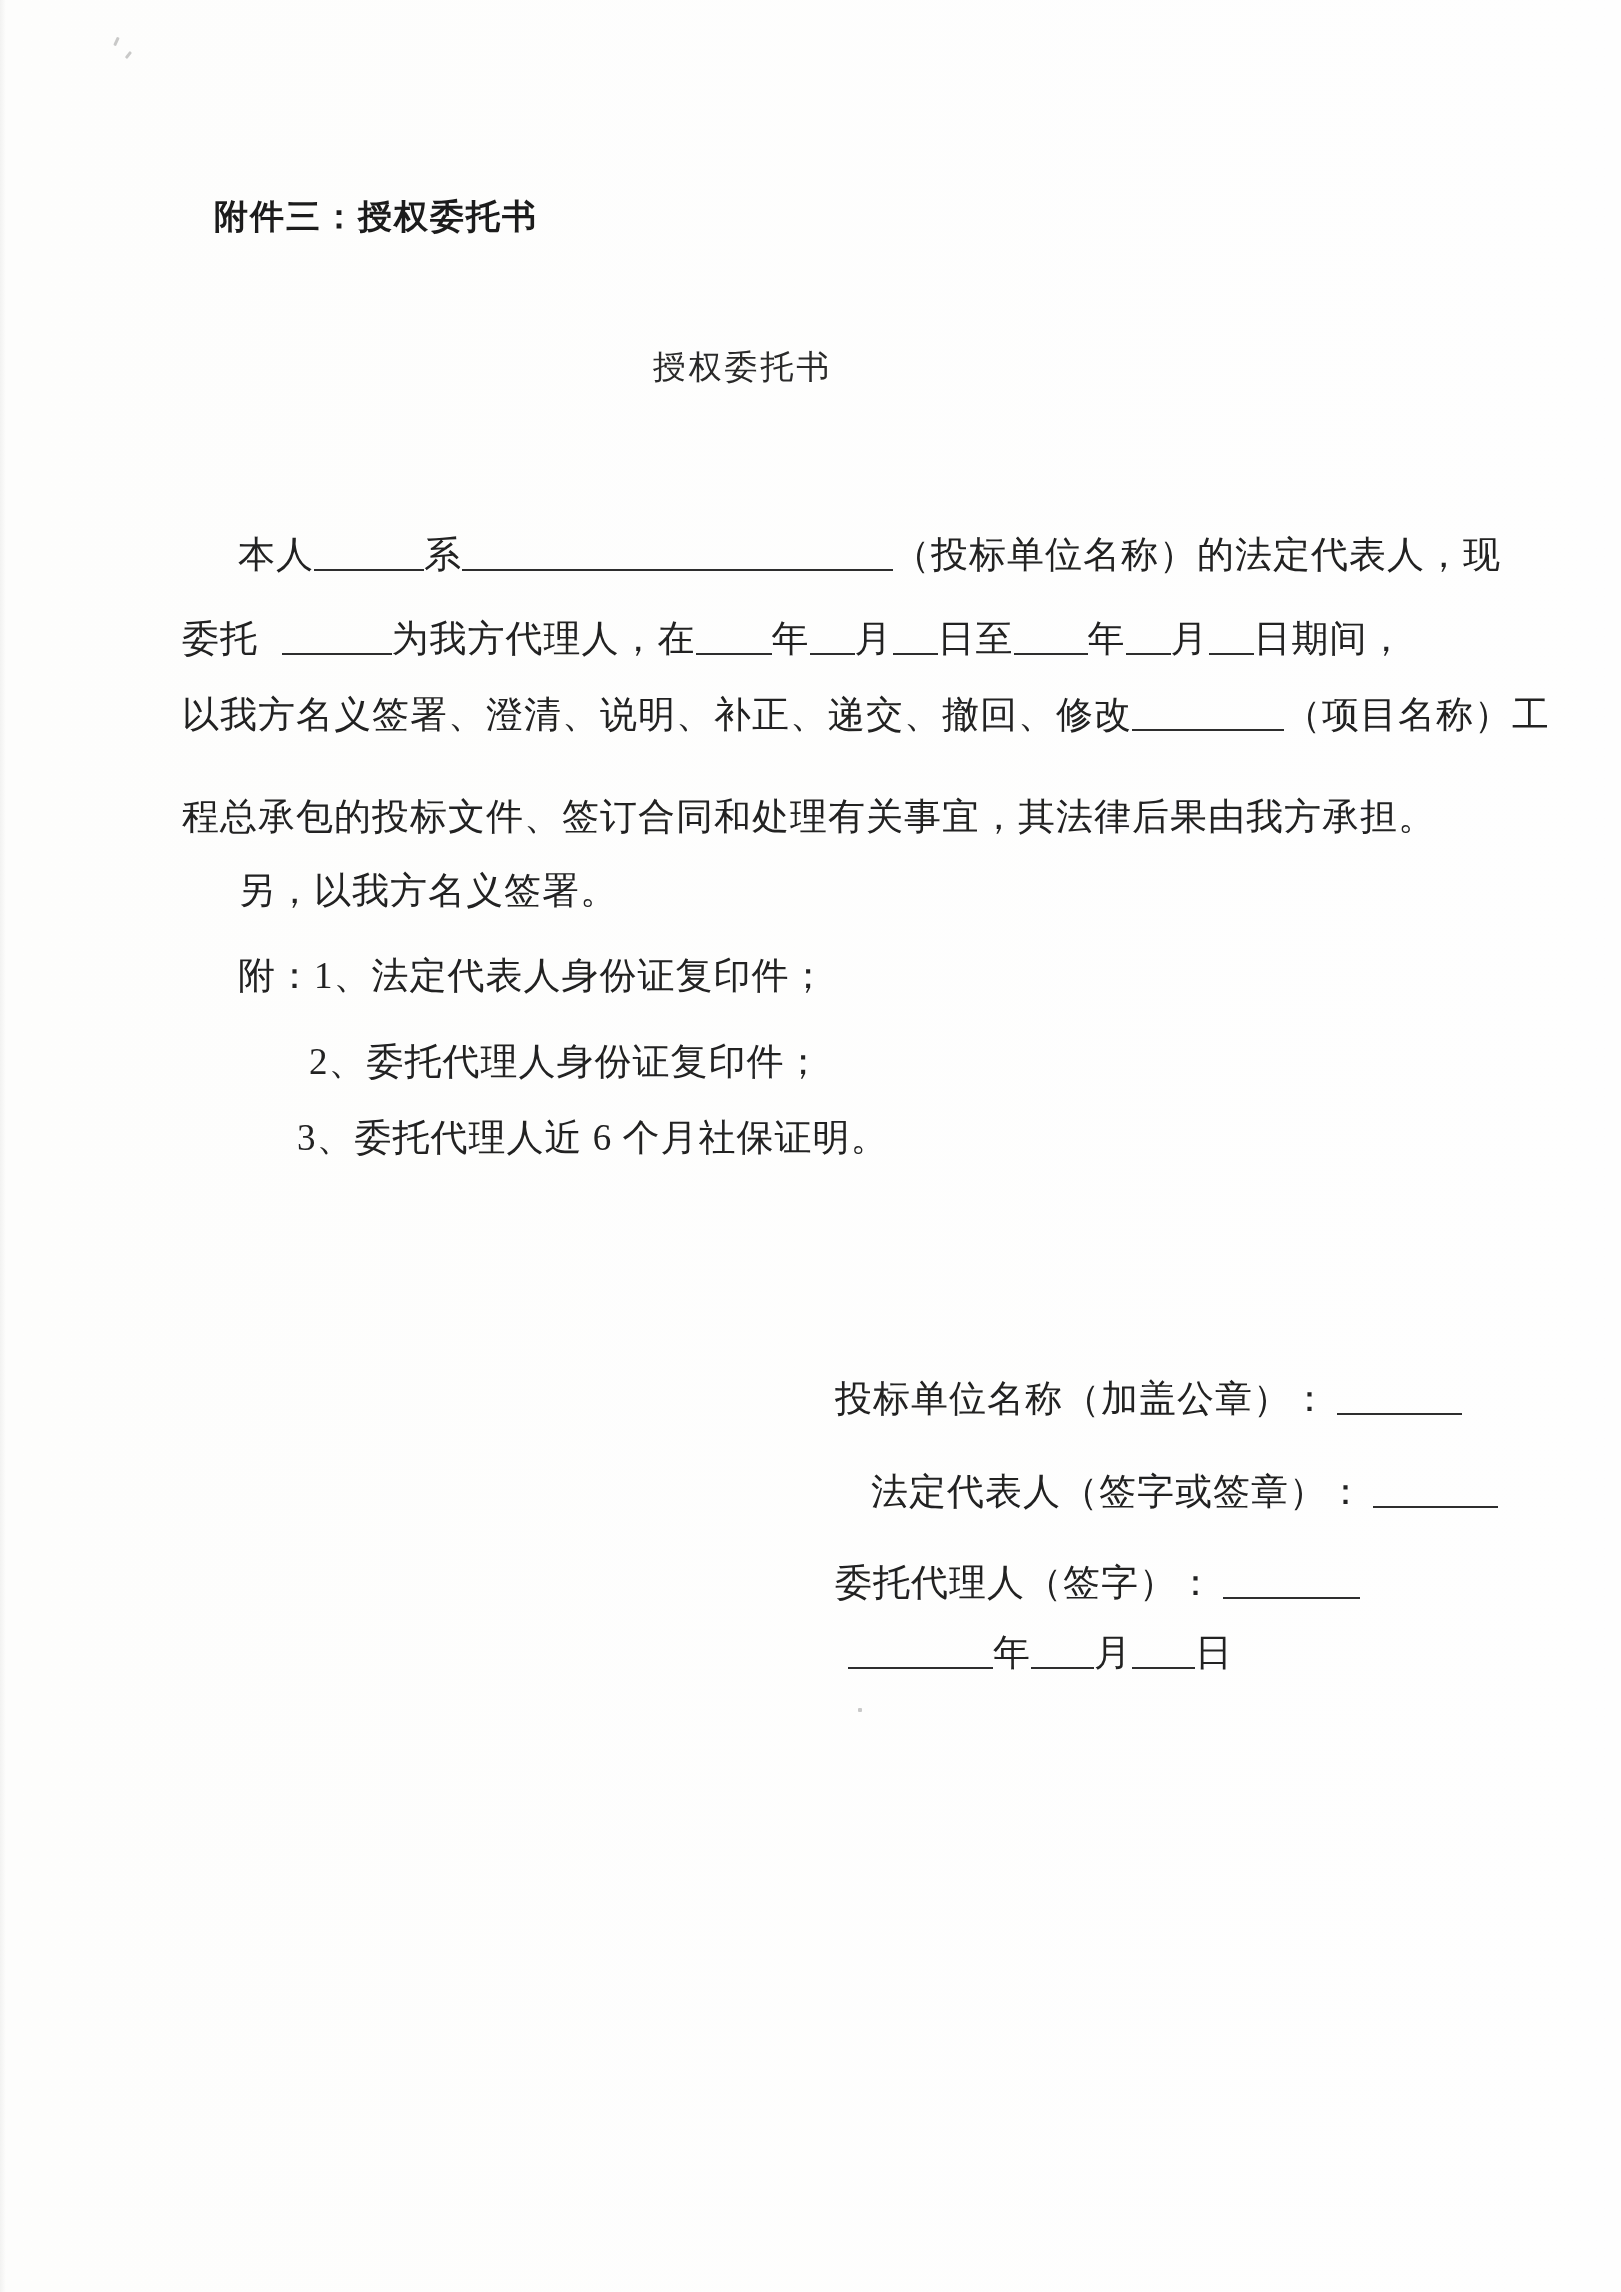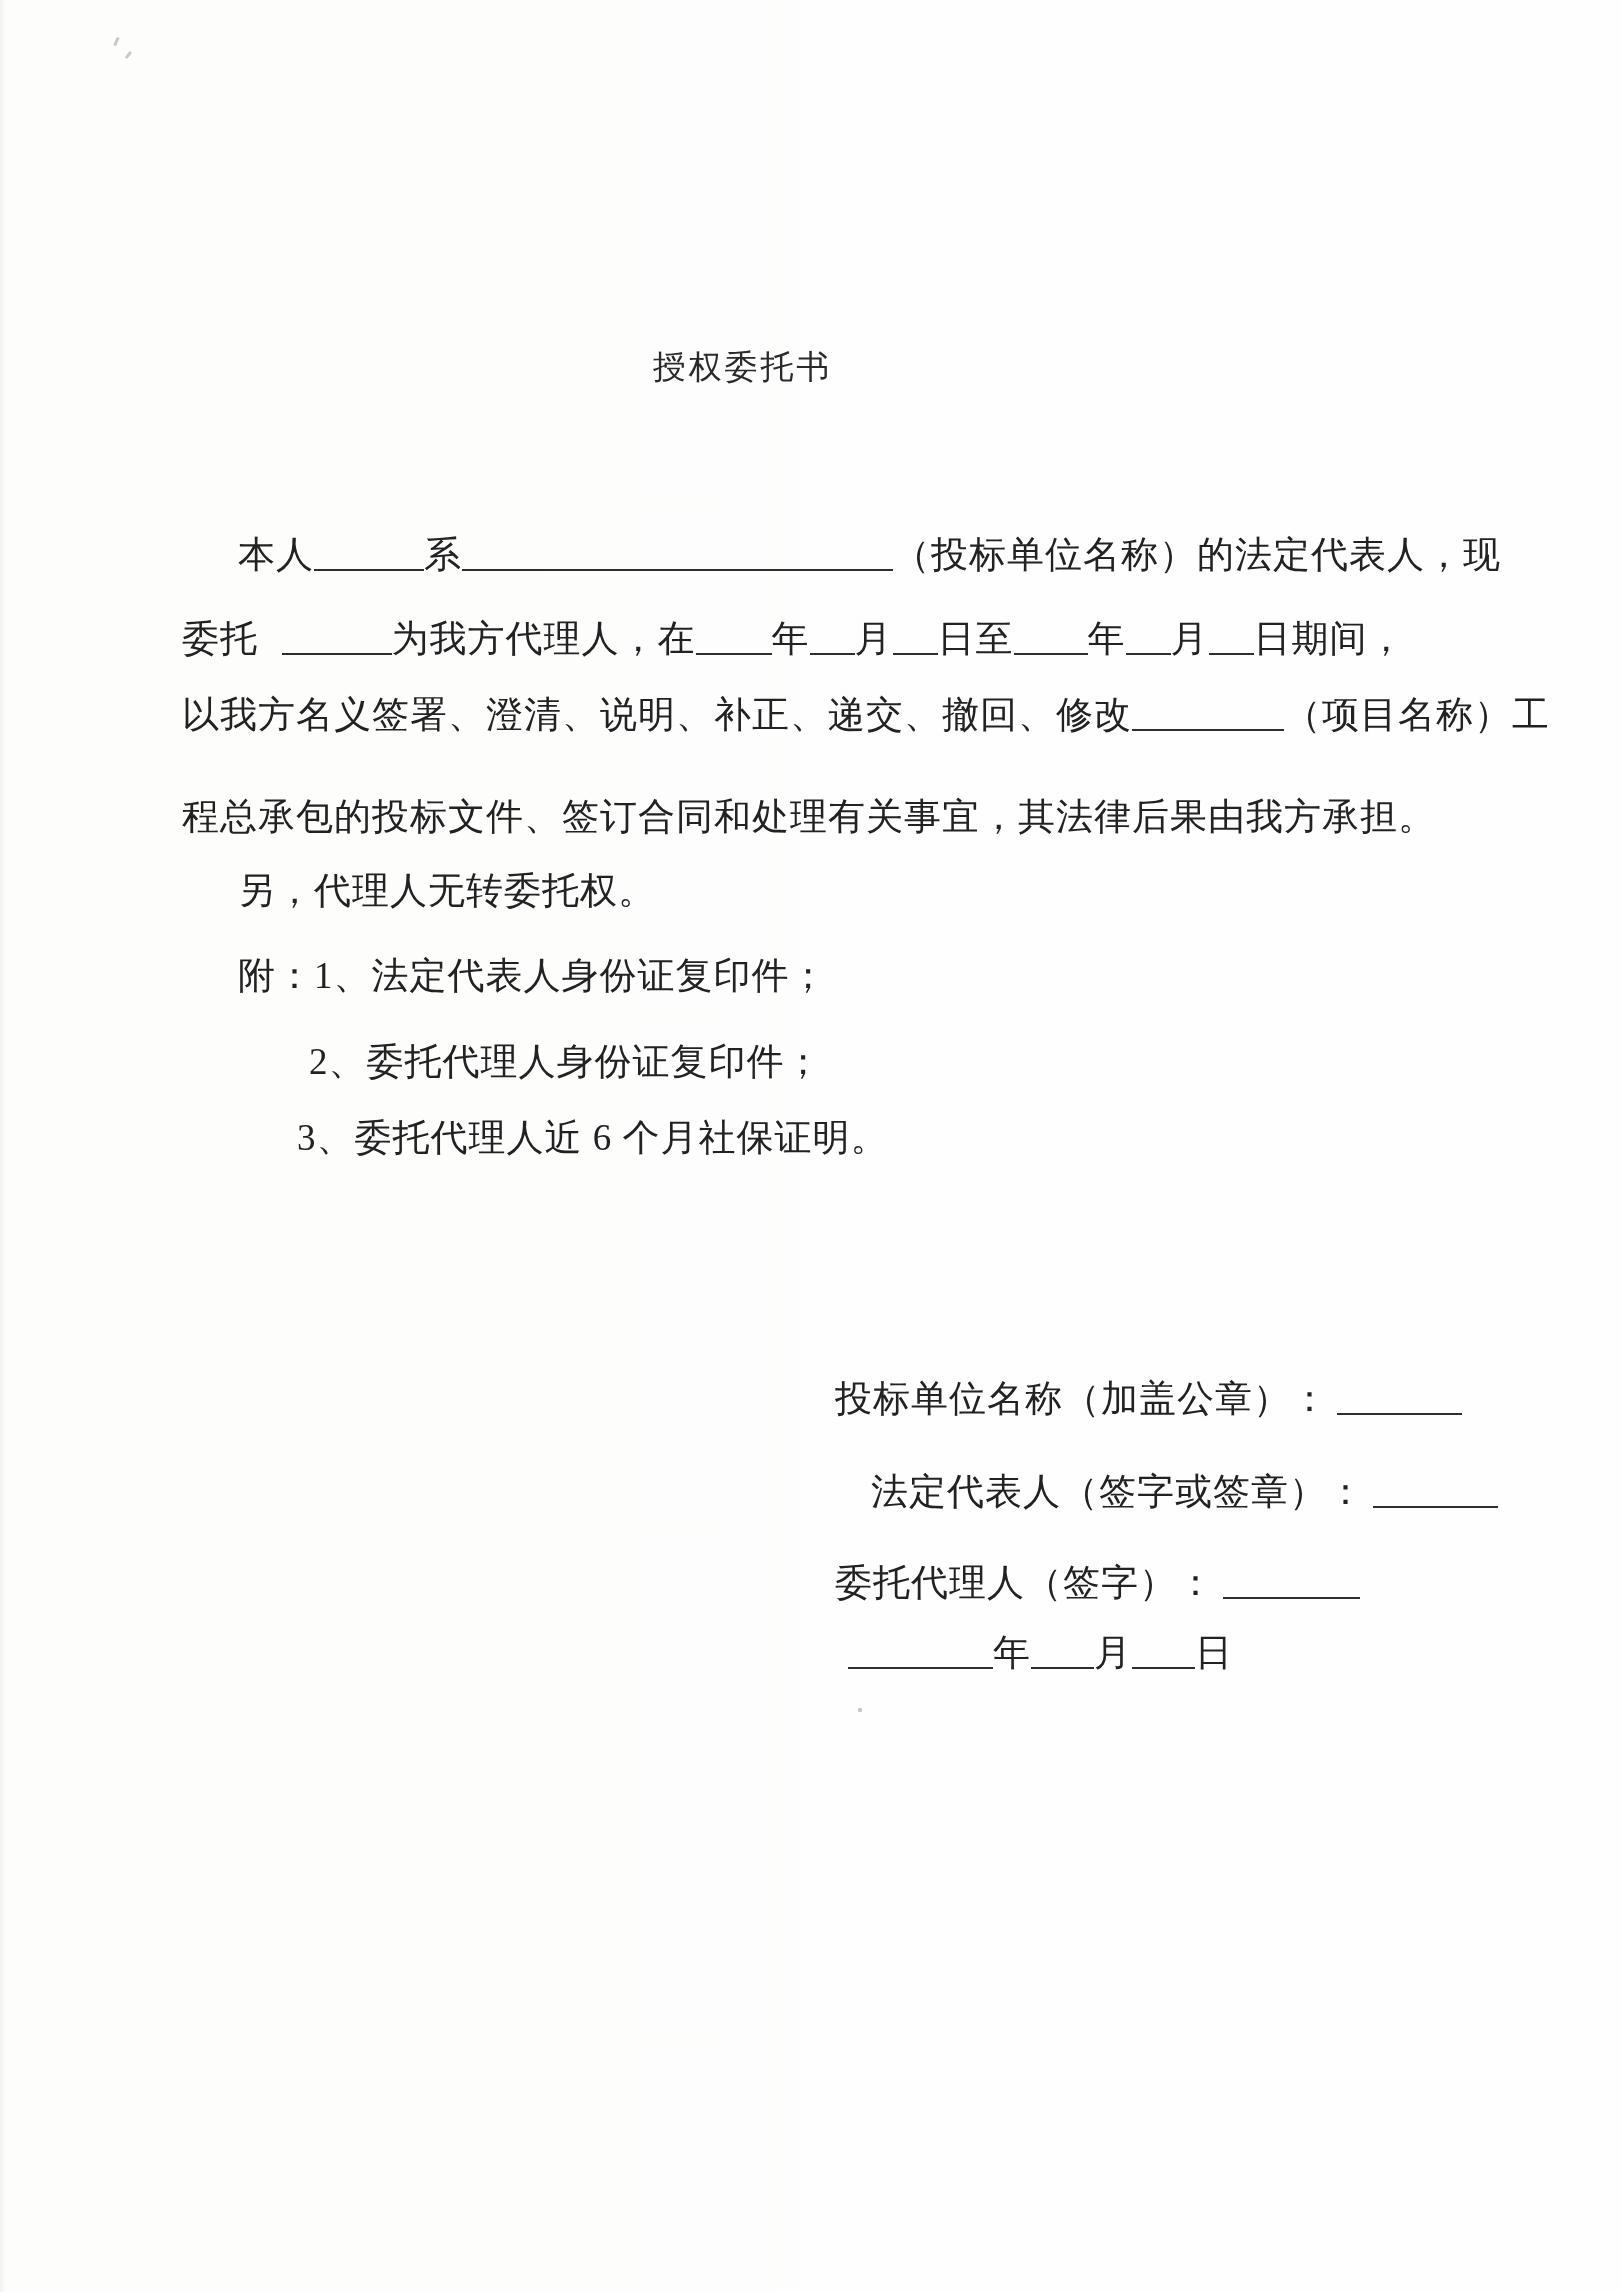--- a/index.html
+++ b/index.html
@@ -50,27 +50,28 @@
     position:absolute;
     background:#8a8a8a;
     opacity:.45;
     border-radius:1px;
   }
 </style>
 </head>
 <body>
 
 <div class="page">
+  <div class="attachment-heading">附件三：授权委托书</div>
   <div class="doc-title">授权委托书</div>
   <div id="body-lines">
       <div class="doc-line" style="top: 532px; left: 238px;"><span class="run">本人</span><span class="blank" style="width: 110px;"></span><span class="run">系</span><span class="blank" style="width: 431px;"></span><span class="run">（投标单位名称）的法定代表人，现</span></div>
       <div class="doc-line" style="top: 614px; left: 182px;"><span class="run">委托</span><span class="gap" style="width: 23.5px;"></span><span class="blank" style="width: 110px;"></span><span class="run">为我方代理人，在</span><span class="blank" style="width: 76px;"></span><span class="run">年</span><span class="blank" style="width: 45px;"></span><span class="run">月</span><span class="blank" style="width: 45px;"></span><span class="run">日至</span><span class="blank" style="width: 74px;"></span><span class="run">年</span><span class="blank" style="width: 45px;"></span><span class="run">月</span><span class="blank" style="width: 45px;"></span><span class="run">日期间，</span></div>
       <div class="doc-line" style="top: 692px; left: 182px;"><span class="run">以我方名义签署、澄清、说明、补正、递交、撤回、修改</span><span class="blank" style="width: 152px;"></span><span class="run">（项目名称）工</span></div>
       <div class="doc-line" style="top: 782px; left: 182px; margin-top: 12px;"><span class="run">程总承包的投标文件、签订合同和处理有关事宜，其法律后果由我方承担。</span></div>
-      <div class="doc-line" style="top: 868px; left: 238px;"><span class="run">另，代理人无转委托权。</span></div>
+      <div class="doc-line" style="top: 868px; left: 238px;"><span class="run">另，以我方名义签署。</span></div>
       <div class="doc-line" style="top: 953px; left: 238px;"><span class="run">附：1、法定代表人身份证复印件；</span></div>
       <div class="doc-line" style="top: 1039px; left: 297px; margin-left: 12px;"><span class="run">2、委托代理人身份证复印件；</span></div>
       <div class="doc-line" style="top: 1115px; left: 297px;"><span class="run">3、委托代理人近 6 个月社保证明。</span></div>
     </div>
   <div id="signature-lines">
       <div class="doc-line" style="top: 1374px; left: 835px;"><span class="run">投标单位名称（加盖公章）：</span><span class="gap" style="width: 7.8px;"></span><span class="blank" style="width: 125px;"></span></div>
       <div class="doc-line" style="top: 1467px; left: 871px;"><span class="run">法定代表人（签字或签章）：</span><span class="gap" style="width: 7.8px;"></span><span class="blank" style="width: 125px;"></span></div>
       <div class="doc-line" style="top: 1558px; left: 835px;"><span class="run">委托代理人（签字）：</span><span class="gap" style="width: 7.8px;"></span><span class="blank" style="width: 137px;"></span></div>
       <div class="doc-line" style="top: 1630px; left: 848px;"><span class="blank" style="width: 145px;"></span><span class="run">年</span><span class="blank" style="width: 63px;"></span><span class="run">月</span><span class="blank" style="width: 63px;"></span><span class="run">日</span></div>
     </div>

